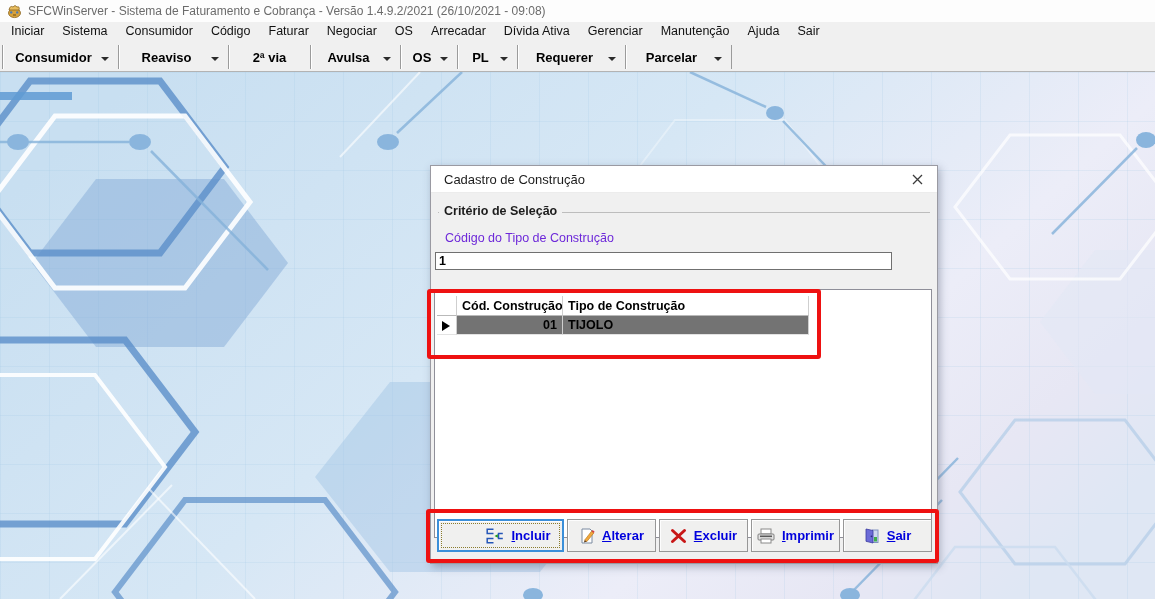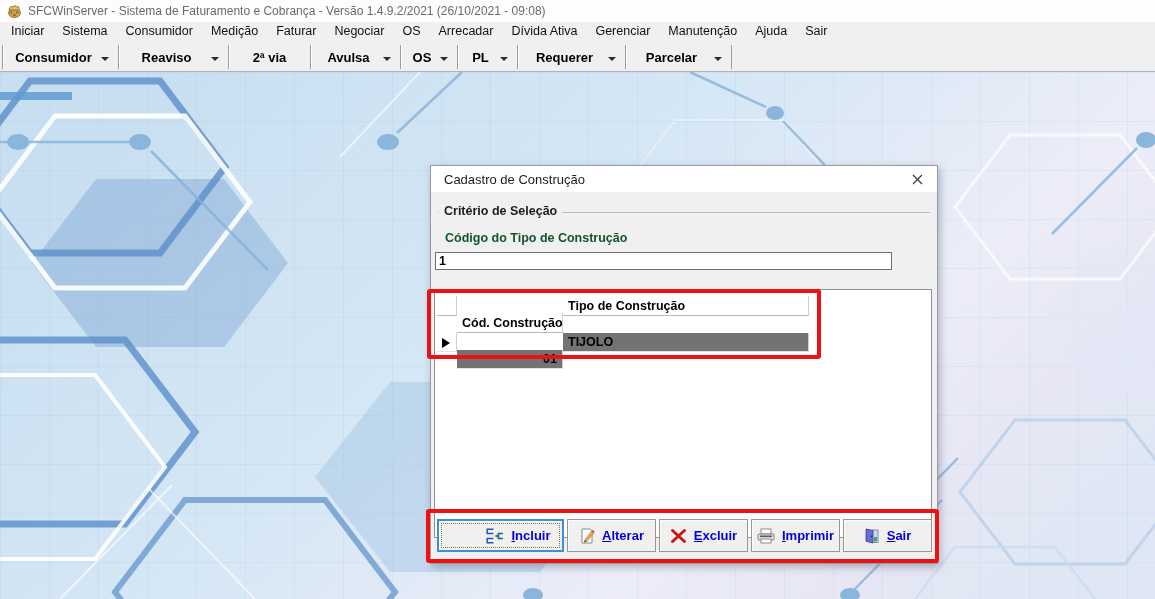--- a/index.html
+++ b/index.html
@@ -39,34 +39,34 @@
   .dialog { position:absolute; left:430px; top:93px; width:508px; height:399px;
             background:#f0f0f0; border:1px solid #9a9aa2; box-shadow:2px 3px 8px rgba(90,100,125,.45); z-index:5; }
   .dlg-titlebar { position:relative; height:27px; background:#ffffff; display:flex; align-items:center;
                   padding:0 9px 0 13px; border-bottom:1px solid #ececec; }
   .dlg-title { font-size:13px; color:#1c1c1c; flex:1 1 auto; white-space:nowrap; }
   .dlg-close { width:22px; height:21px; display:flex; align-items:center; justify-content:center; cursor:default; }
 
   .groupline { position:absolute; left:7px; right:7px; top:46px; height:0; border-top:1px solid #bdbdbd; }
   .grouplabel { position:absolute; left:8px; top:38px; background:#f0f0f0; padding:0 5px;
                 font-size:12.5px; font-weight:bold; color:#1c1c1c; white-space:nowrap; }
-  .bluelabel { position:absolute; left:14px; top:65px; font-size:12.5px; font-weight:bold; color:#14532d; white-space:nowrap; }
+  .bluelabel { position:absolute; left:14px; top:65px; font-size:12.5px; font-weight:normal; color:#6d28d9; white-space:nowrap; }
   .codfield { position:absolute; left:4px; top:86px; width:457px; height:18px;
               border:1px solid #707070; background:#fff; font-family:"Liberation Sans",sans-serif;
               font-size:12.5px; font-weight:bold; color:#000; padding:0 3px; outline:none; }
 
   
   .listpanel { position:absolute; left:3px; top:123px; width:498px; height:249px;
                background:#fff; border:1px solid #8f8f99; overflow:hidden; }
   .grid { position:absolute; left:2px; top:6px; }
   .grow { display:flex; }
   .gcell { font-size:12.5px; font-weight:bold; color:#000; padding:0 5px; height:20px; line-height:20px;
            border-right:1px solid #cfcfcf; border-bottom:1px solid #cfcfcf; background:#fff; white-space:nowrap; overflow:hidden; }
   .gc-sel { width:20px; padding:0; position:relative; }
-  .gc-c1 { width:106px;margin-top:17px; }
+  .gc-c1 { width:106px; }
   .gc-c2 { width:246px; }
   .ghead .gcell { border-bottom:1px solid #b9b9b9; }
   .gdata .gcell { height:19px; line-height:19px; border-bottom:1px solid #e3e3e3; }
   .gdata .gc-c1, .gdata .gc-c2 { background:#737373; }
   .gc-c1.num { text-align:right; }
   .rowmarker { position:absolute; left:5px; top:4.5px; width:0; height:0;
                border-top:5px solid transparent; border-bottom:5px solid transparent; border-left:8px solid #000; }
 
   
   .buttonbar { position:absolute; left:6px; top:353px; width:495px; height:33px; display:flex; gap:3px; }
@@ -95,21 +95,21 @@
       <circle cx="11.2" cy="9.4" r="1.2" fill="#4a7ab5"></circle>
       <path d="M7 12 h3" stroke="#6b4a14" stroke-width="1"></path>
     </svg>
     <span class="ttl">SFCWinServer - Sistema de Faturamento e Cobrança - Versão 1.4.9.2/2021 (26/10/2021 - 09:08)</span>
   </div>
 
   <div class="menubar">
     <span class="mitem">Iniciar</span>
     <span class="mitem">Sistema</span>
     <span class="mitem">Consumidor</span>
-    <span class="mitem">Medição</span>
+    <span class="mitem">Código</span>
     <span class="mitem">Faturar</span>
     <span class="mitem">Negociar</span>
     <span class="mitem">OS</span>
     <span class="mitem">Arrecadar</span>
     <span class="mitem">Dívida Ativa</span>
     <span class="mitem">Gerenciar</span>
     <span class="mitem">Manutenção</span>
     <span class="mitem">Ajuda</span>
     <span class="mitem">Sair</span>
   </div>

